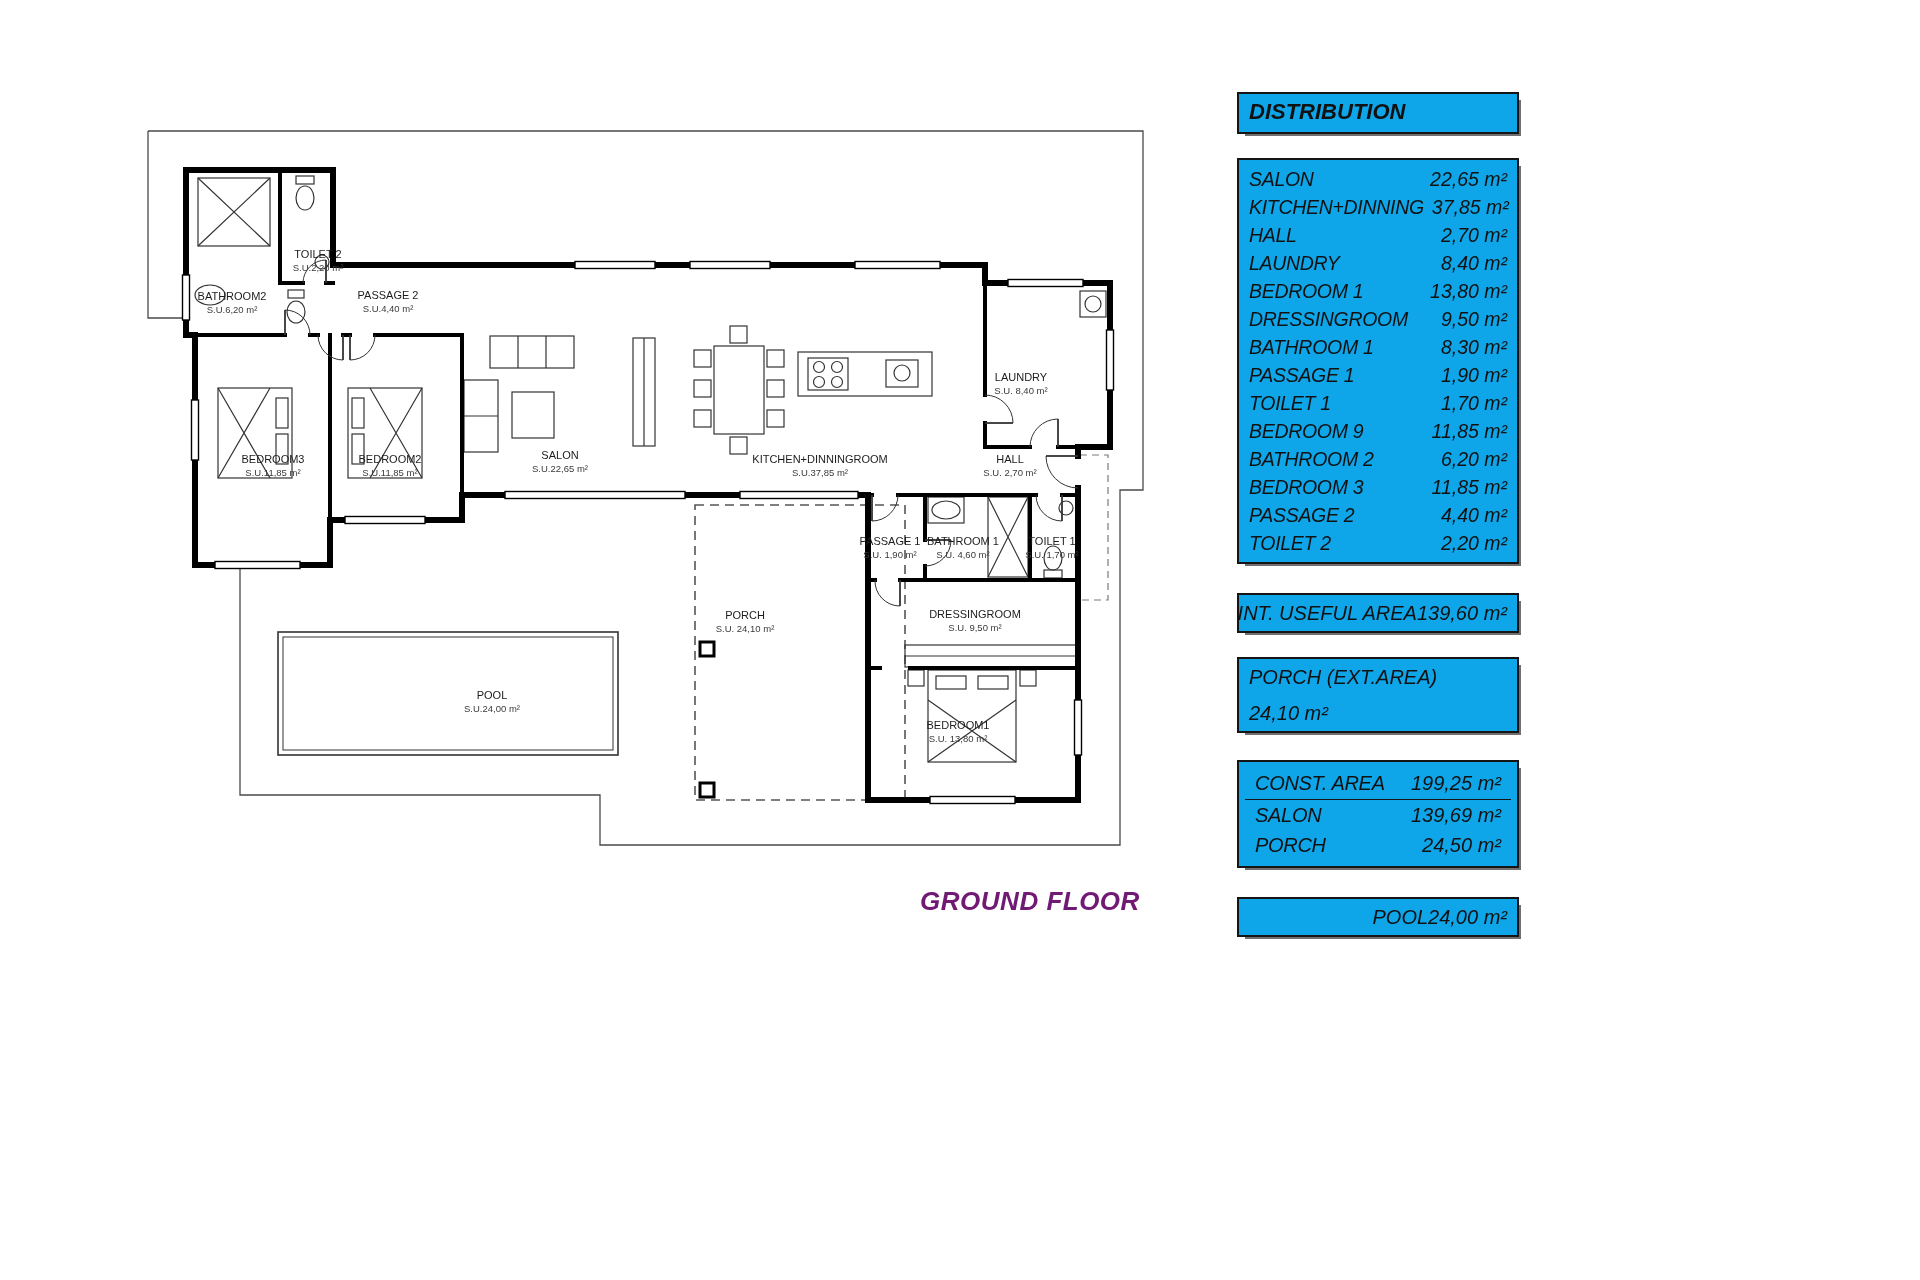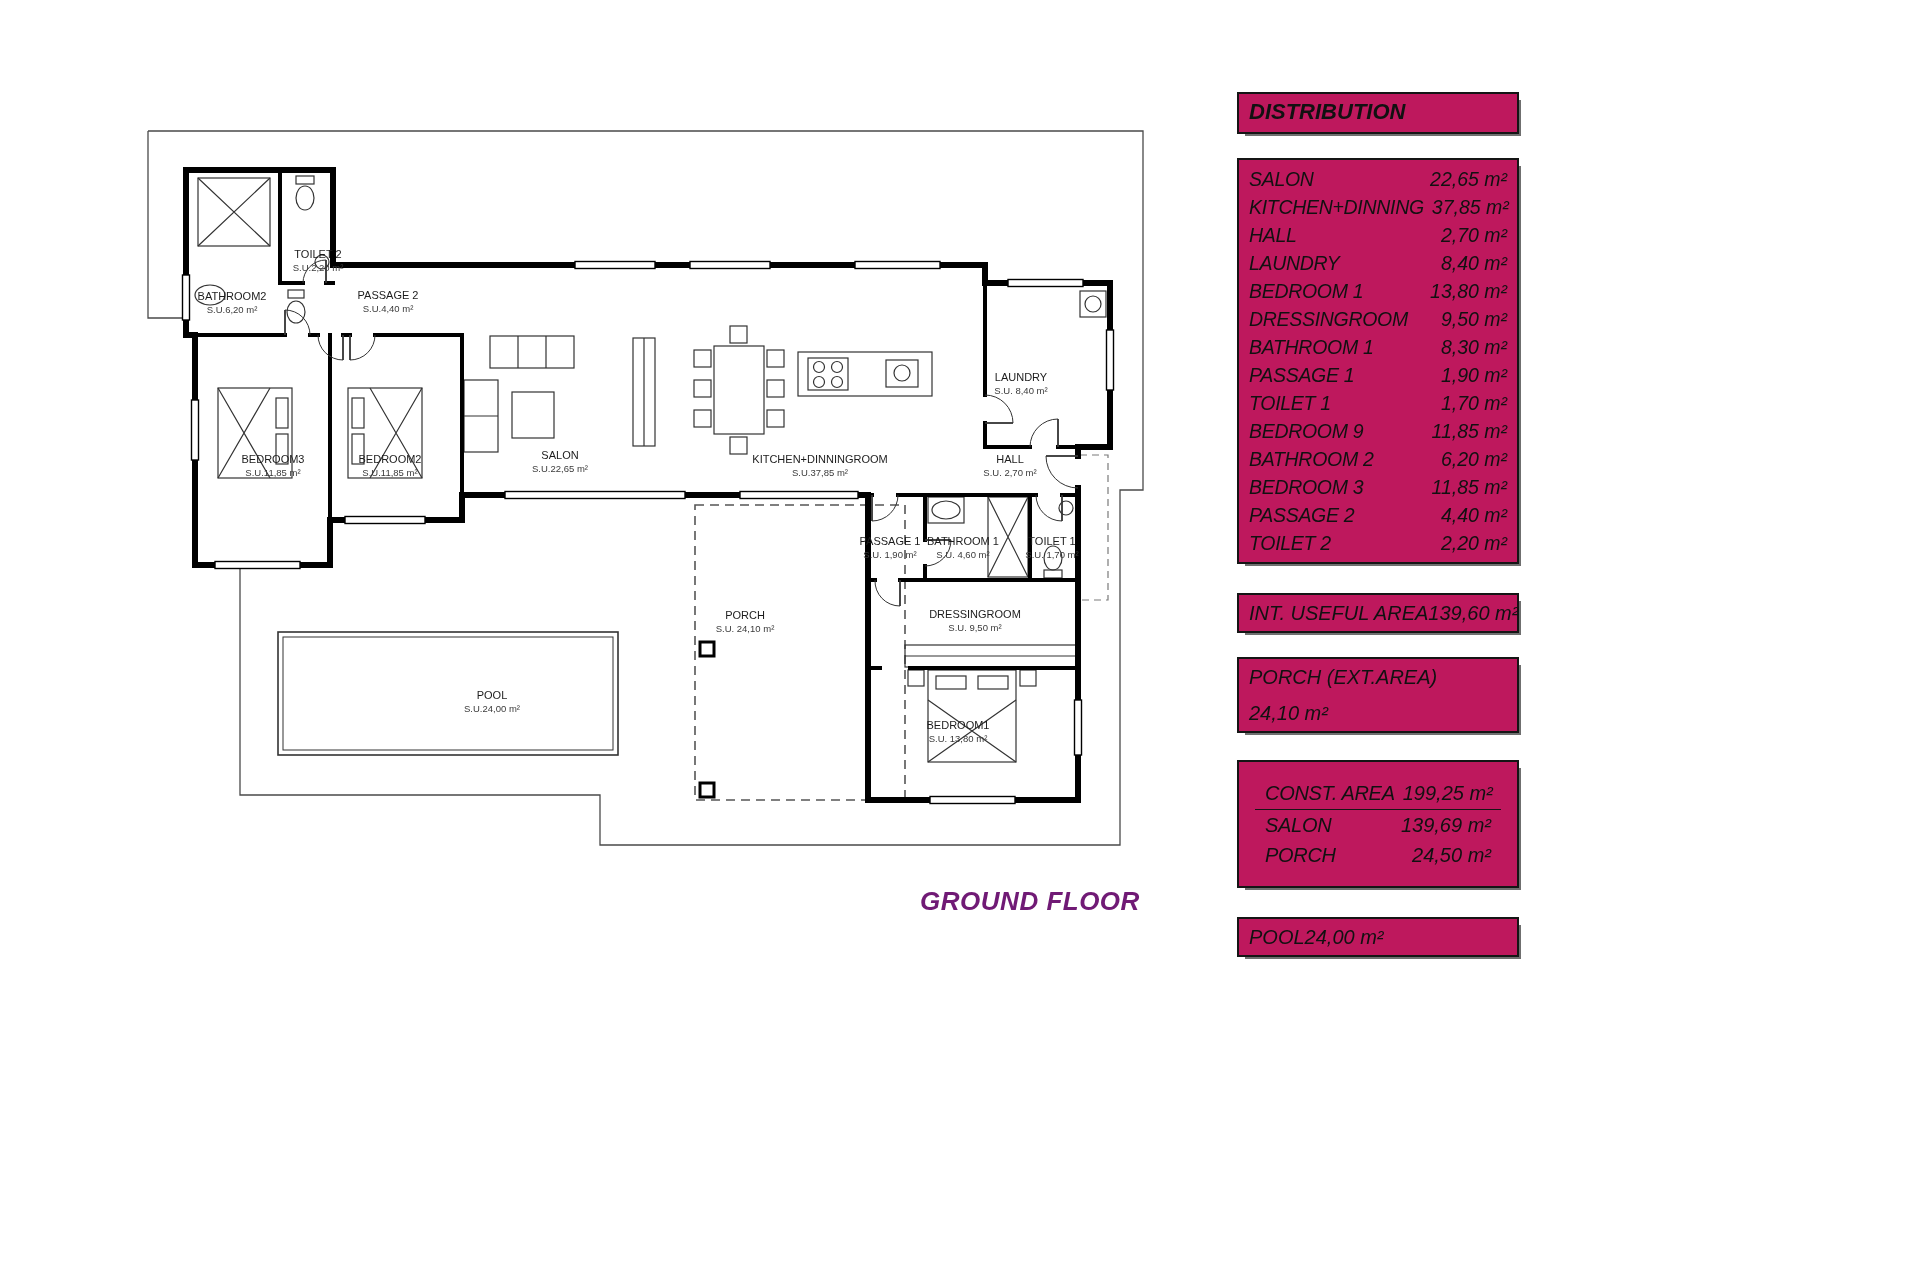--- a/index.html
+++ b/index.html
@@ -3,35 +3,35 @@
 <meta charset="utf-8">
 <style>
   html,body{margin:0;padding:0;background:#e8e8e8;}
   .sheet{
     position:relative;width:1920px;height:1280px;background:#ffffff;
     font-family:"Liberation Sans",sans-serif;overflow:hidden;
   }
   
   .panel{position:absolute;left:1237px;top:92px;width:282px;color:#111;}
   .box{
-    box-sizing:border-box;border:2px solid #151515;background:#be185d;
+    box-sizing:border-box;border:2px solid #151515;background:#0ea5e9;
     box-shadow:5px 5px 0 -3px #6f6f6f;margin-bottom:24px;
   }
   .header-box{font-size:22px;font-weight:bold;font-style:italic;padding:5px 10px 7px 10px;}
   .rooms-box{padding:5px 0;}
   .row{
     display:flex;justify-content:space-between;align-items:baseline;
     font-size:19.5px;font-style:italic;line-height:28px;padding:0 10px;
     white-space:nowrap;
   }
   .row .lbl{letter-spacing:-0.3px;}
   .row .val{margin-left:8px;}
-  .single{display:flex;justify-content:flex-start;font-size:20px;font-style:italic;
+  .single{display:flex;justify-content:flex-end;font-size:20px;font-style:italic;
     line-height:36px;padding:0 10px;white-space:nowrap;}
-  .triple{padding:16px;}
+  .triple{padding:6px;}
   .triple .row{font-size:20px;line-height:30px;}
   .triple .row.first{border-bottom:1.6px solid #151515;line-height:31px;}
   .gap-large{margin-bottom:29px;}
   .gap-xl{margin-bottom:27px;flex-direction:column;}
   
   svg{position:absolute;left:0;top:0;}
   .room-name{font-size:11px;fill:#1c1c1c;font-family:"Liberation Sans",sans-serif;}
   .room-area{font-size:9.5px;fill:#3a3a3a;font-family:"Liberation Sans",sans-serif;}
   .title{
     position:absolute;left:880px;top:886px;width:300px;text-align:center;

